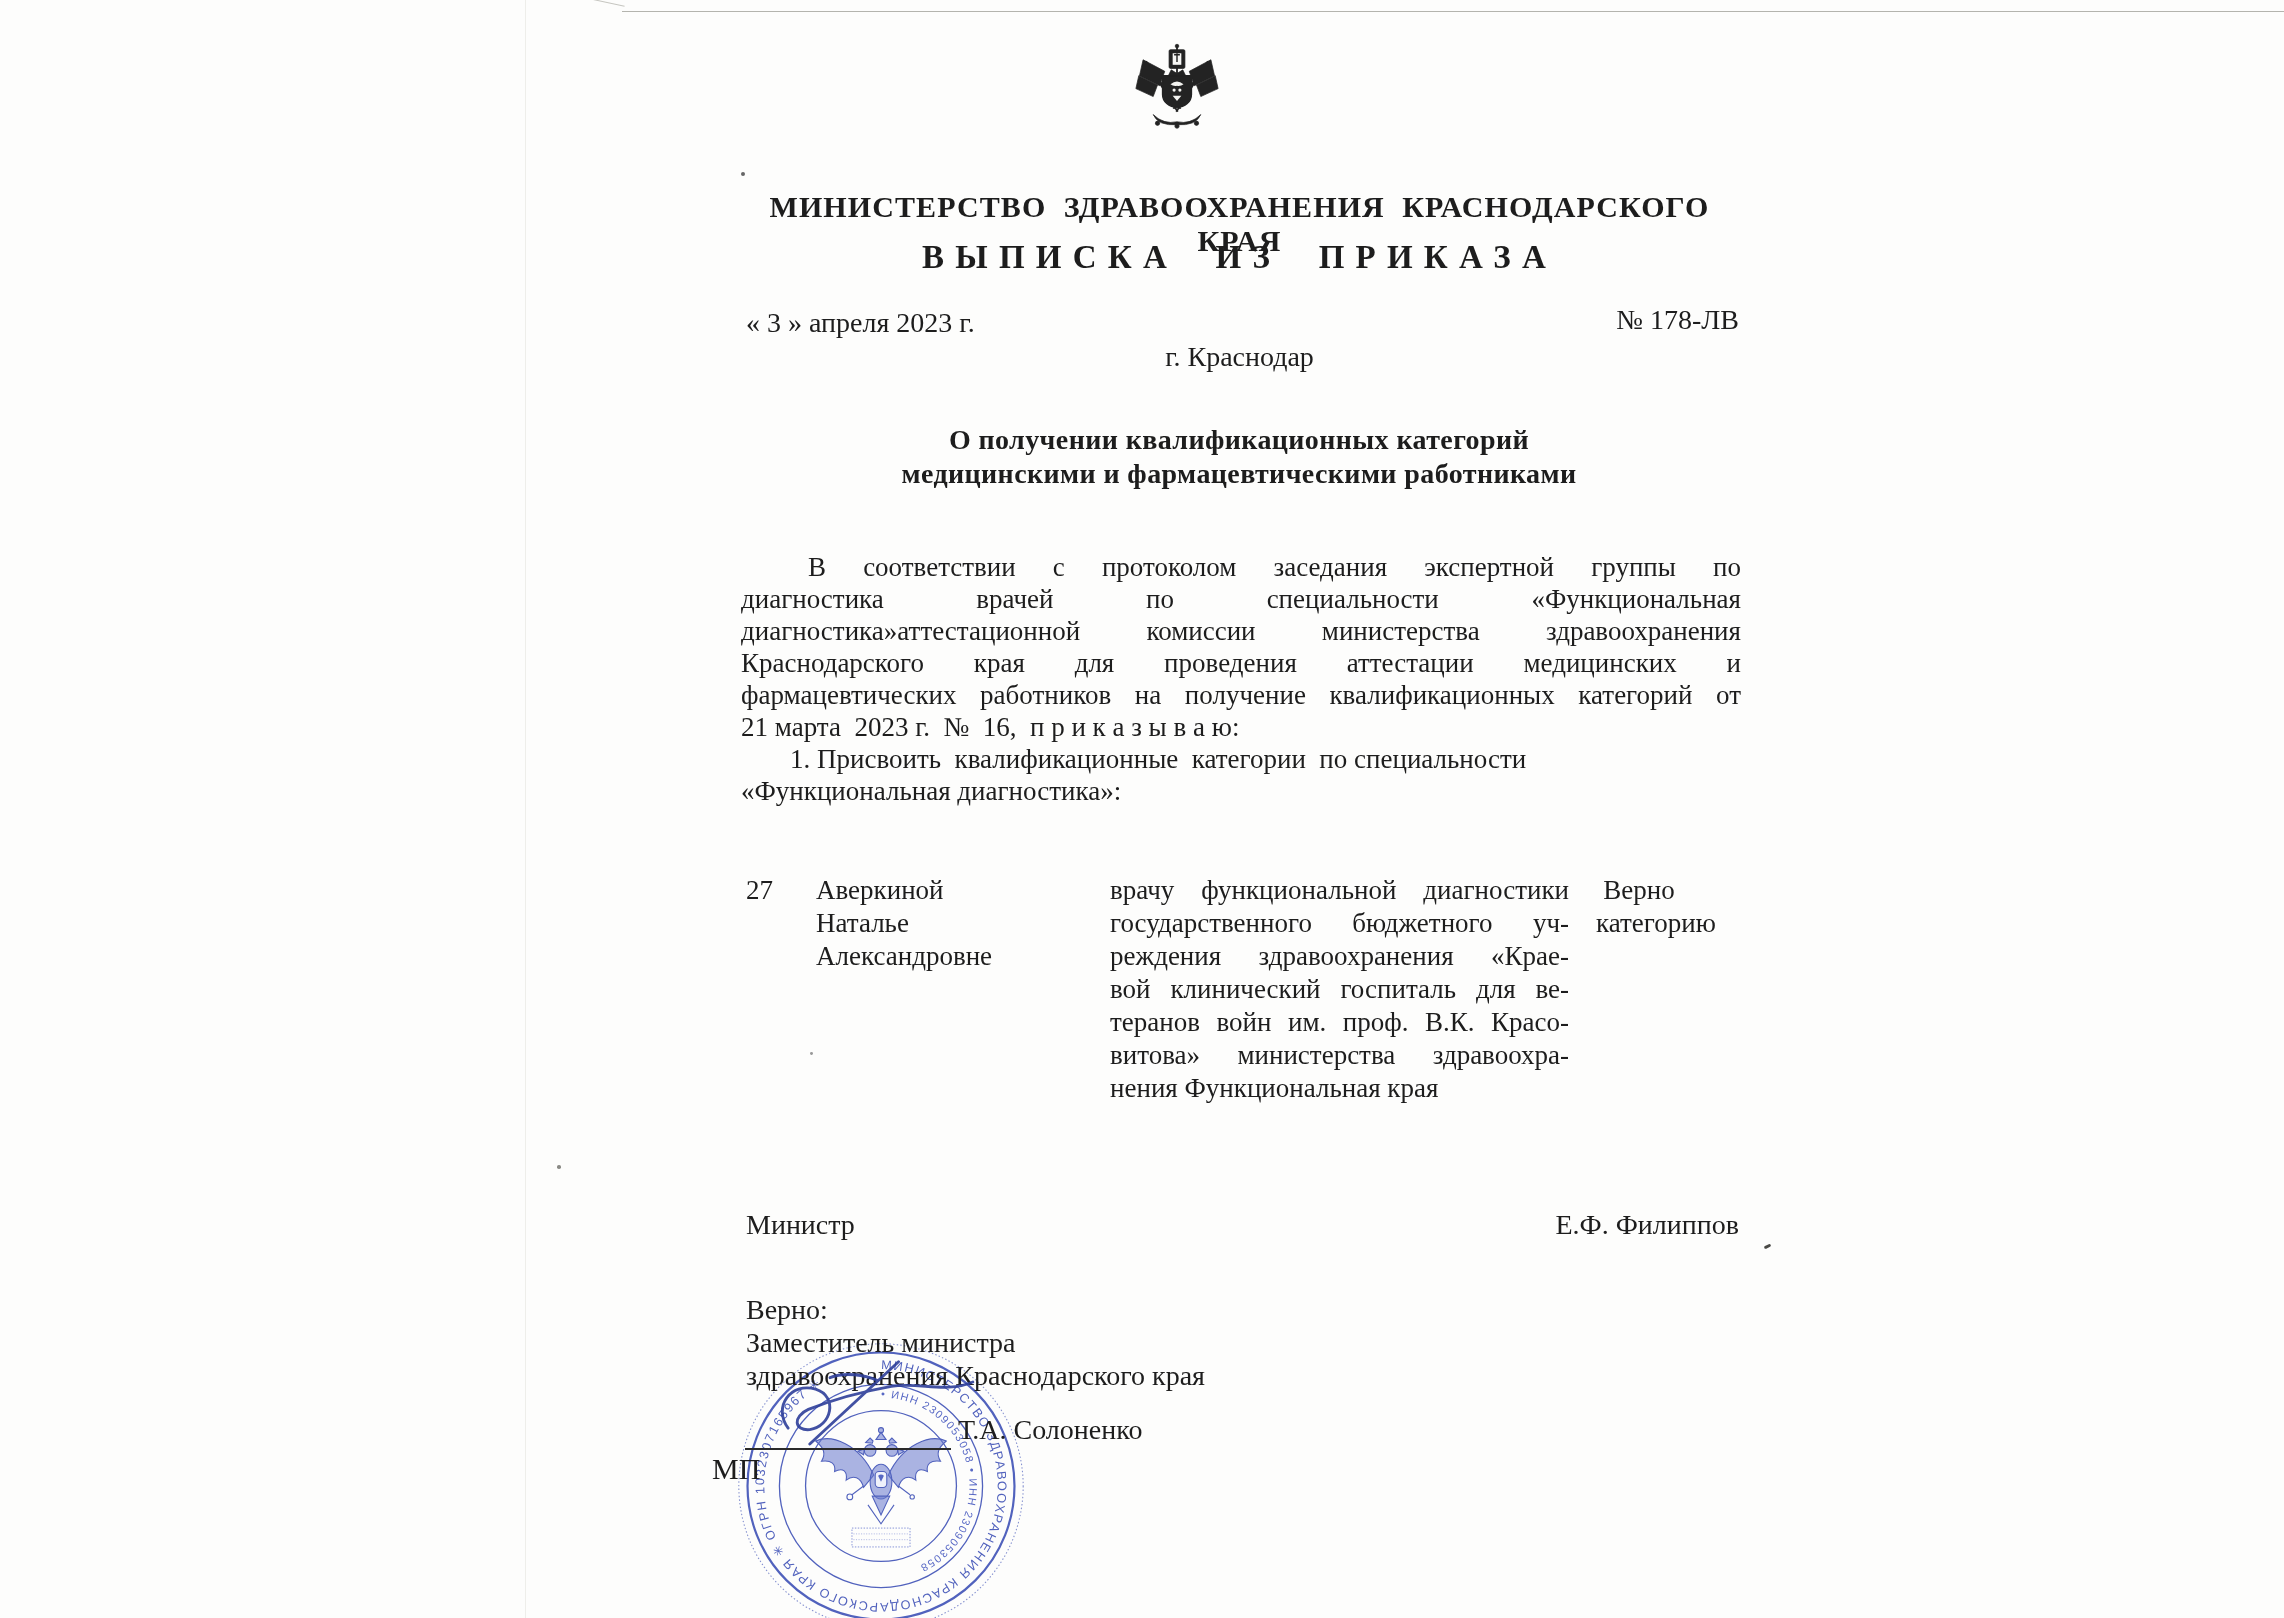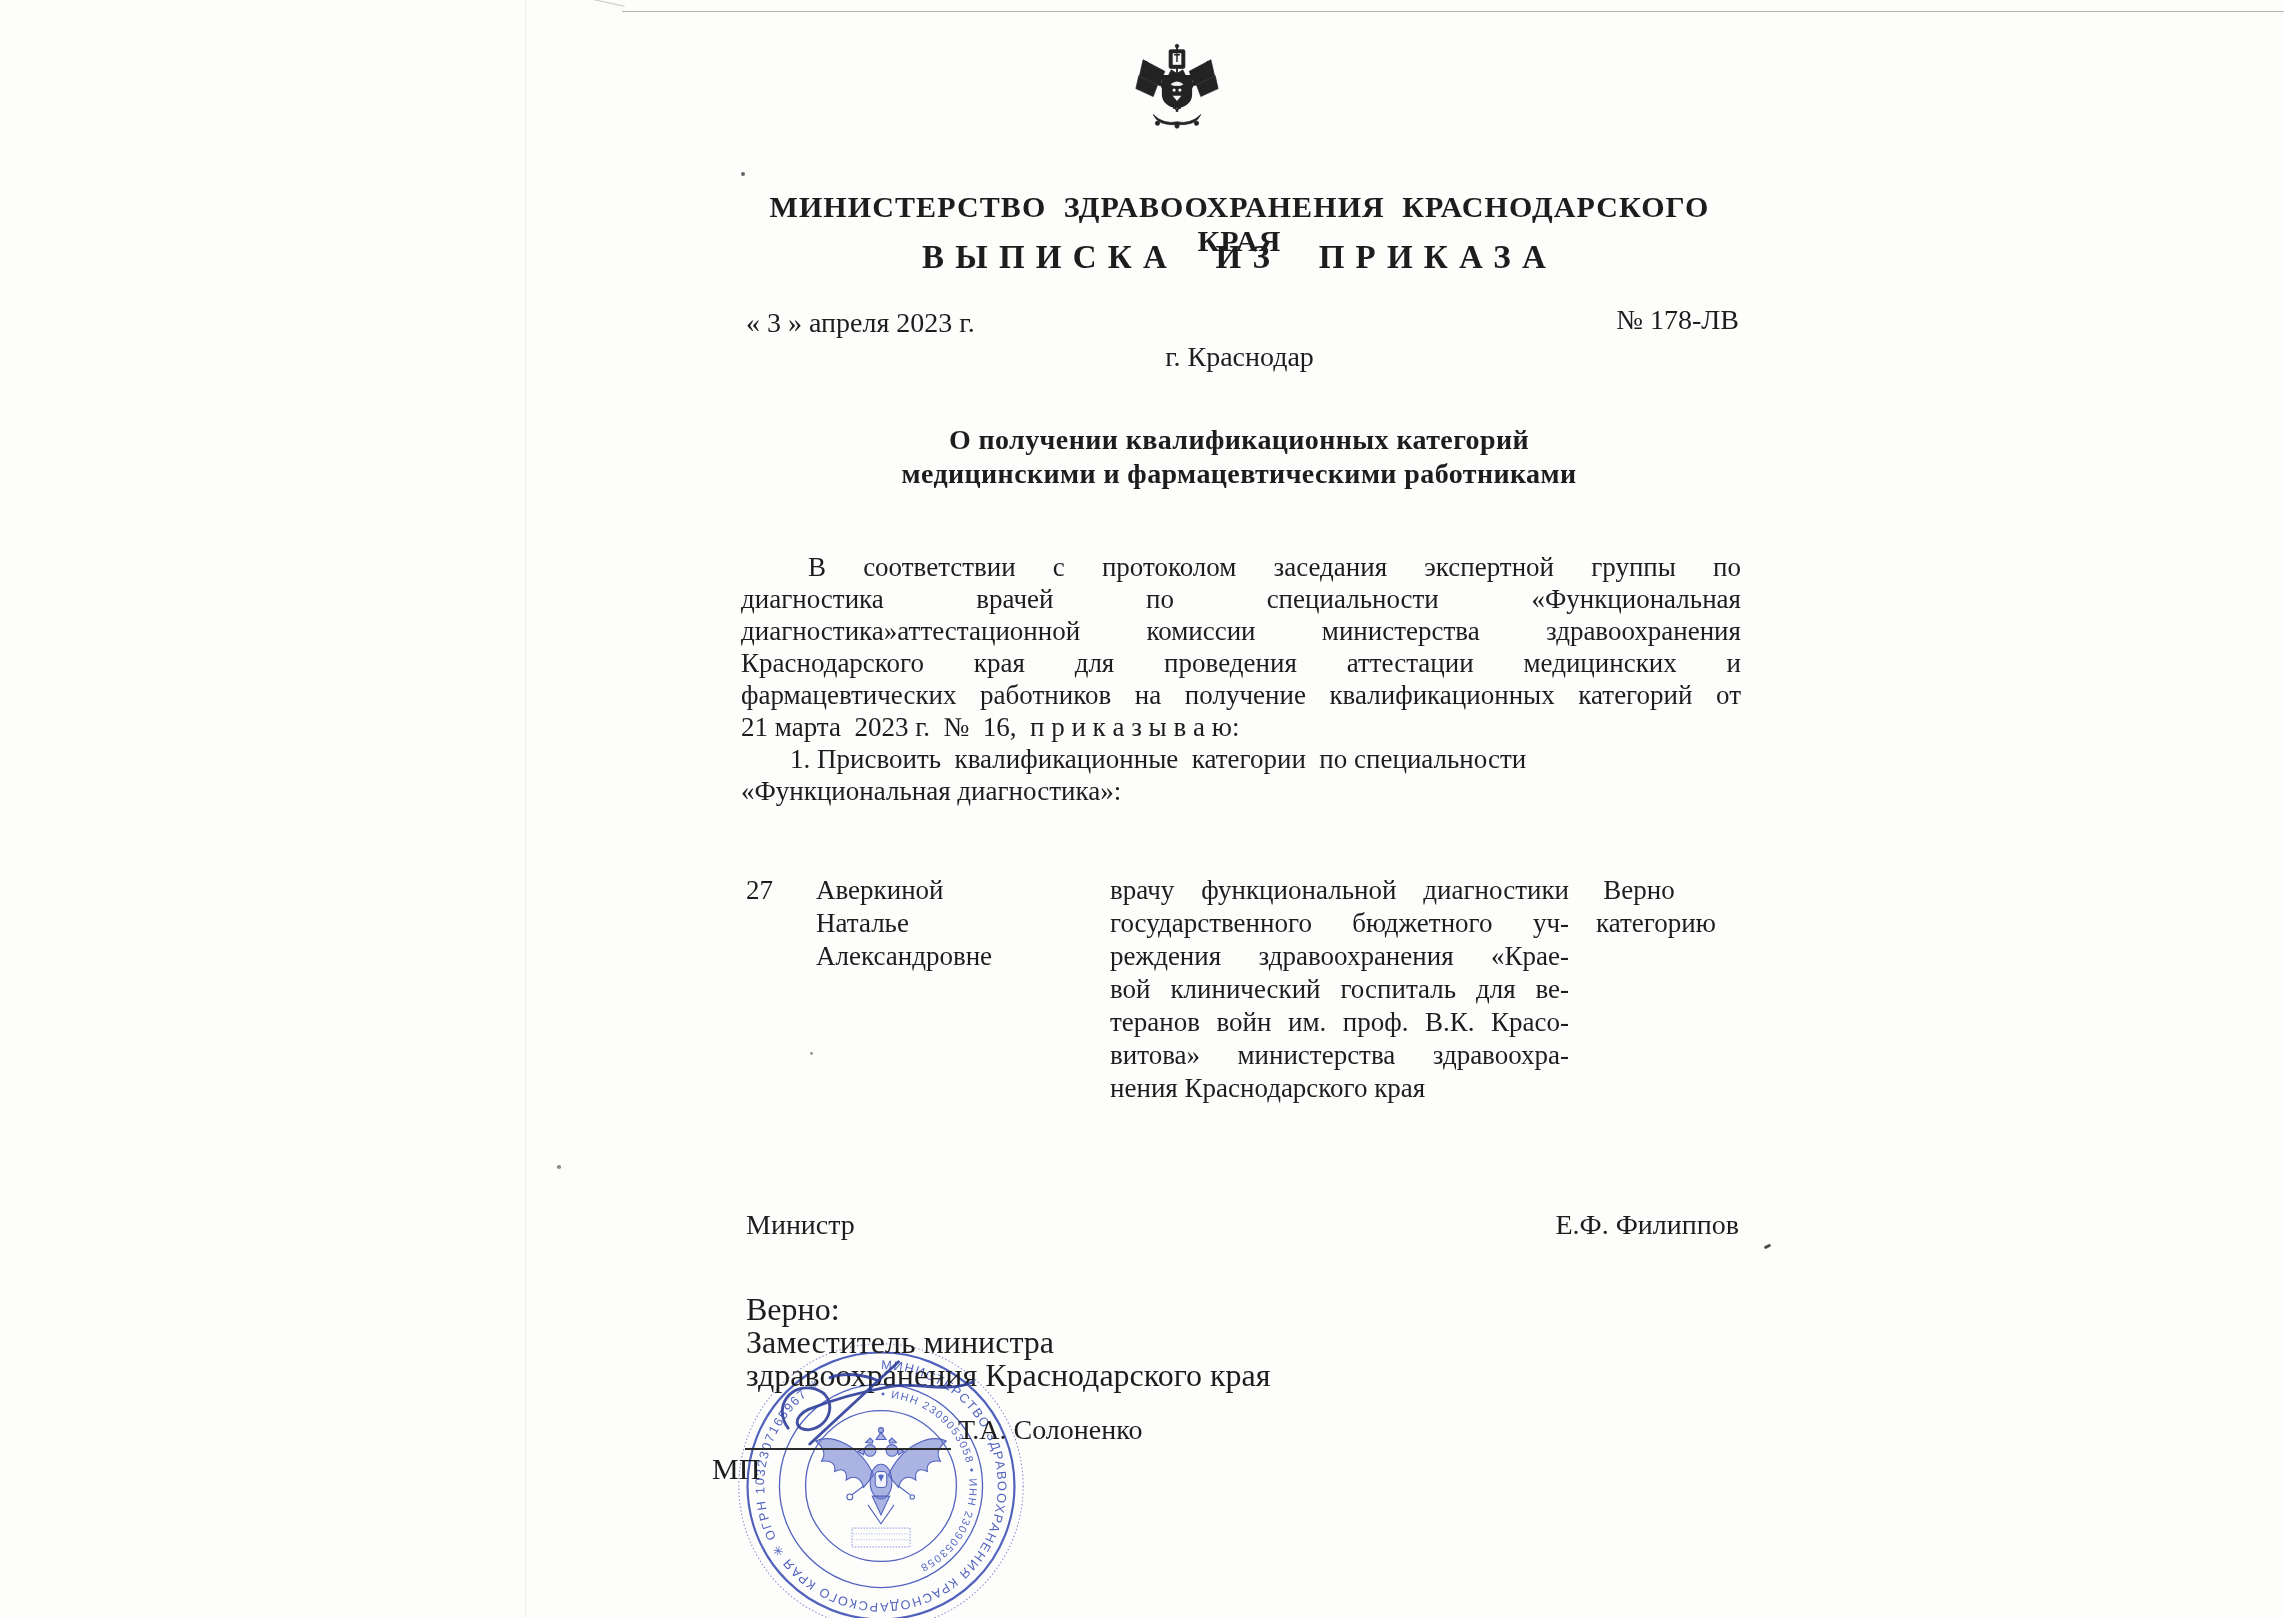--- a/index.html
+++ b/index.html
@@ -35,21 +35,21 @@
   
   .cell{top:874px;font-size:27px;line-height:33px;}
   .col-num{left:746px;width:51px;}
   .col-name{left:816px;width:232px;}
   .col-appt{left:1110px;width:459px;}
   .col-cat{left:1596px;width:138px;}
   .cell .just{text-align:justify;text-align-last:justify;}
   
   .minister-label{left:746px;top:1209px;font-size:28px;}
   .minister-name{left:1449px;top:1209px;width:290px;text-align:right;font-size:28px;}
-  .verno-block{left:746px;top:1293px;font-size:32px;line-height:33px;font-family:Liberation Serif, serif;}
+  .verno-block{left:746px;top:1293px;font-size:28px;line-height:33px;font-family:Liberation Serif, serif;}
   .sig-line{left:745px;top:1448px;width:206px;height:2.2px;background:#2a2a2a;z-index:4;}
   .deputy-name{left:958px;top:1414px;font-size:28px;z-index:4;}
   .mp{left:712px;top:1452px;font-size:30px;z-index:4;}
   #arms{left:1133px;top:42px;z-index:2;}
   #stamp{left:733px;top:1338px;z-index:1;opacity:0.92;}
   #signature{left:743px;top:1356px;z-index:5;}
 </style>
 </head>
 <body>
 
@@ -121,21 +121,21 @@
   <div>Наталье</div>
   <div>Александровне</div>
 </div>
 <div class="abs txt cell col-appt">
   <div class="just">врачу функциональной диагностики</div>
   <div class="just">государственного бюджетного уч-</div>
   <div class="just">реждения здравоохранения «Крае-</div>
   <div class="just">вой клинический госпиталь для ве-</div>
   <div class="just">теранов войн им. проф. В.К. Красо-</div>
   <div class="just">витова» министерства здравоохра-</div>
-  <div>нения Краснодарского края</div>
+  <div>нения Функциональная края</div>
 </div>
 <div class="abs txt cell col-cat">
   <div style="padding-left:7.2px;">Верно</div>
   <div>категорию</div>
 </div>
 
 <div class="abs txt minister-label">Министр</div>
 <div class="abs txt minister-name">Е.Ф. Филиппов</div>
 
 <div class="abs txt verno-block">

